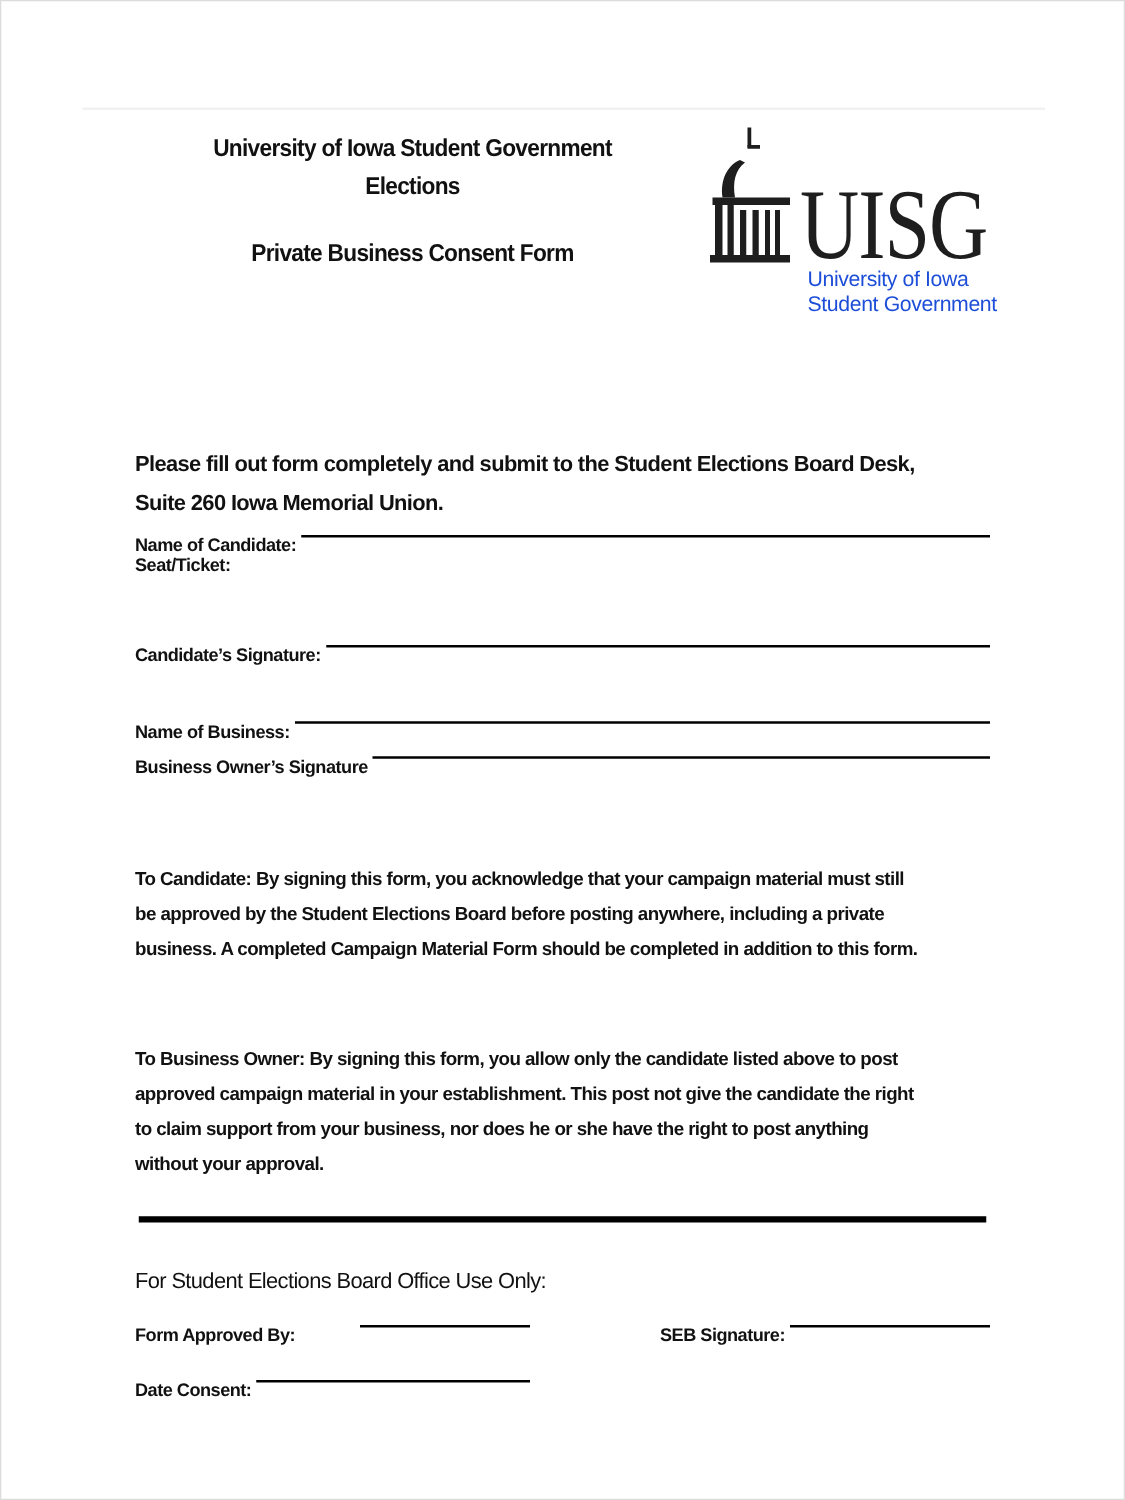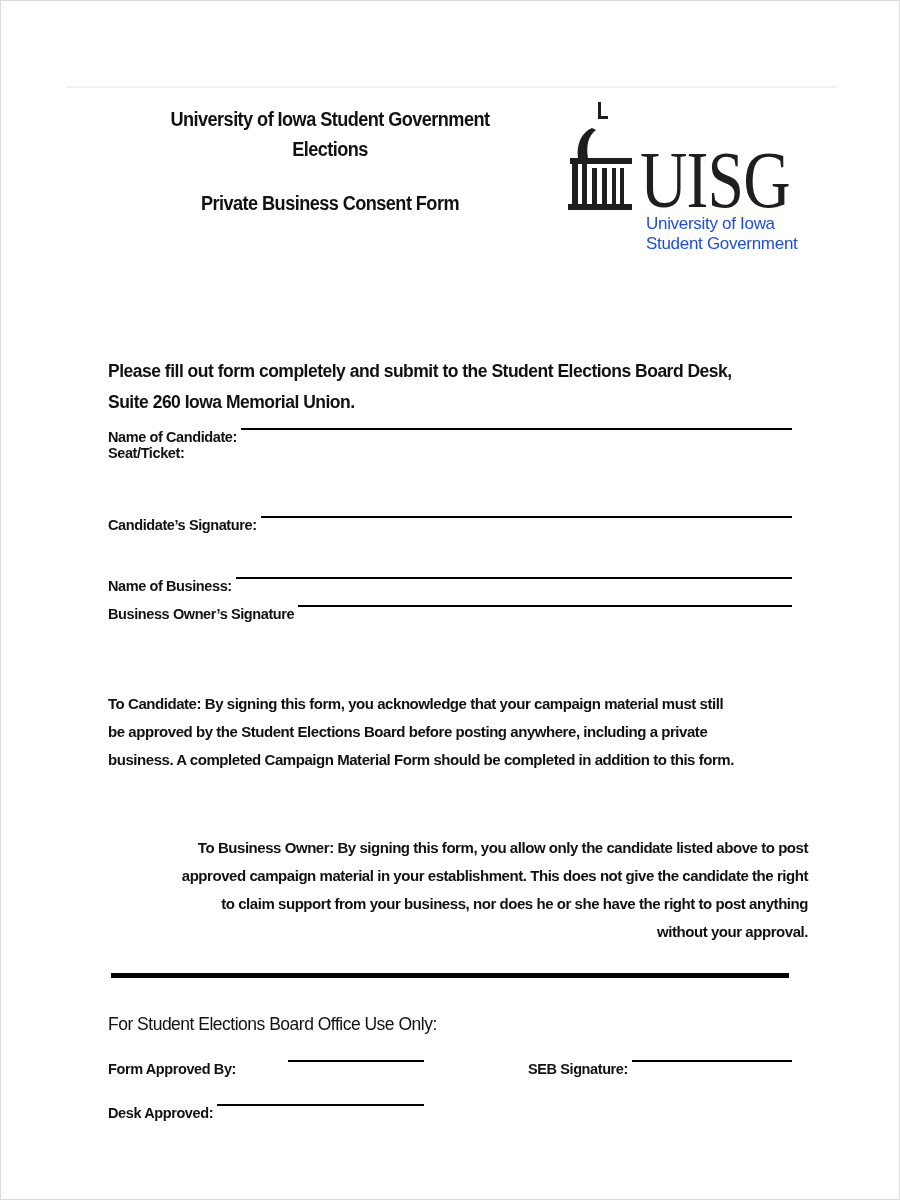--- a/index.html
+++ b/index.html
@@ -125,35 +125,35 @@
   <span class="label">Business Owner’s Signature</span>
   <span class="line"></span>
 </div>
 
 <div class="para" style="top:690px;">
   <div>To Candidate: By signing this form, you acknowledge that your campaign material must still</div>
   <div>be approved by the Student Elections Board before posting anywhere, including a private</div>
   <div>business. A completed Campaign Material Form should be completed in addition to this form.</div>
 </div>
 
-<div class="para" style="top:834px;text-align:right;">
+<div class="para" style="top:834px;">
   <div>To Business Owner: By signing this form, you allow only the candidate listed above to post</div>
-  <div>approved campaign material in your establishment. This does not give the candidate the right</div>
+  <div>approved campaign material in your establishment. This post not give the candidate the right</div>
   <div>to claim support from your business, nor does he or she have the right to post anything</div>
   <div>without your approval.</div>
 </div>
 
 <div class="thick-rule"></div>
 
 <div class="office-heading">For Student Elections Board Office Use Only:</div>
 
 <div class="field-row" style="top:1060px; width:316px;gap:48px;">
   <span class="label">Form Approved By:</span>
   <span class="line"></span>
 </div>
 <div class="field-row" style="top:1060px; left:528px; width:264px;">
   <span class="label">SEB Signature:</span>
   <span class="line"></span>
 </div>
 <div class="field-row" style="top:1104px; width:316px;">
-  <span class="label">Desk Approved:</span>
+  <span class="label">Date Consent:</span>
   <span class="line"></span>
 </div>
 
 </body></html>

